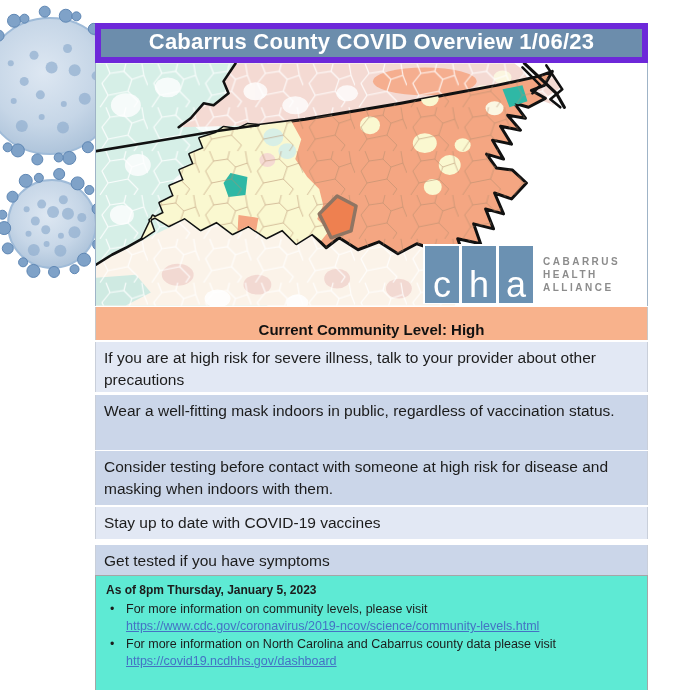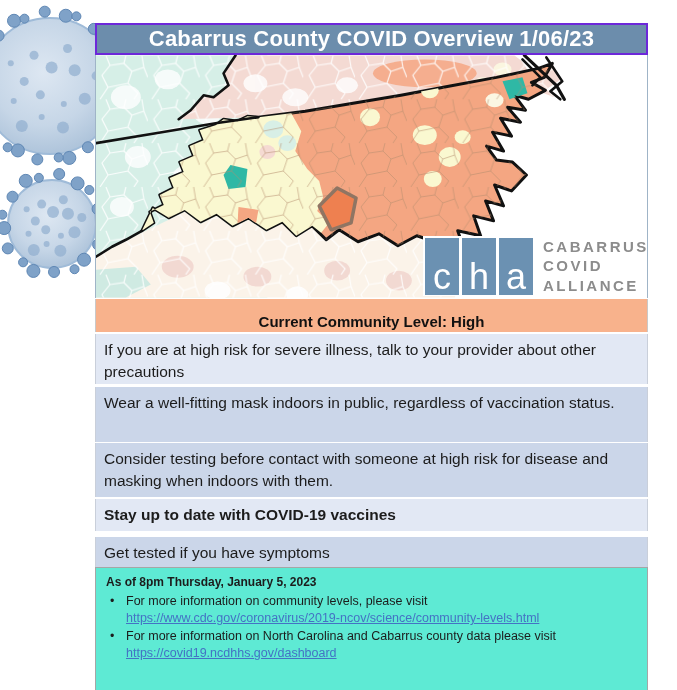--- a/index.html
+++ b/index.html
@@ -9,23 +9,23 @@
     font-family:"Liberation Sans","DejaVu Sans",sans-serif;
     -webkit-font-smoothing:antialiased;
   }
   .virus{position:absolute;z-index:0;}
   #virus-big{left:-30px;top:0px;}
   #virus-small{left:-6px;top:166px;}
 
   .card{position:absolute;left:95px;top:23px;width:553px;z-index:2;}
 
   .title-bar{
-    height:32px;background:var(--title-bg,#6C8DAC);
-    border:2px solid #6d28d9;box-sizing:border-box;
-    display:flex;align-items:center;justify-content:center;
+    height:40px;background:var(--title-bg,#6C8DAC);
+    border:6px solid #6d28d9;box-sizing:border-box;
+    display:flex;justify-content:center;
   }
   .title-bar h1{
     margin:0;color:#ffffff;font-size:22px;font-weight:bold;letter-spacing:.2px;
   }
 
   .map-wrap{
     position:relative;height:243px;background:#ffffff;
     border-left:1px solid #9FB4C7;border-right:1px solid #9FB4C7;
     box-sizing:border-box;overflow:hidden;
   }
@@ -35,41 +35,41 @@
     position:absolute;right:8px;bottom:2px;width:212px;height:60px;
     background:#ffffff;display:flex;align-items:center;gap:10px;padding:0 2px;
   }
   .cha-tiles{display:flex;gap:3px;}
   .cha-tile{
     width:34px;height:57px;background:var(--logo-blue,#6B91B2);
     display:flex;align-items:flex-end;justify-content:center;
     color:#ffffff;font-size:36px;line-height:.95;font-weight:400;
   }
   .cha-name{
-    color:var(--logo-gray,#8C8C8C);font-size:15px;font-weight:bold;
+    color:var(--logo-gray,#8C8C8C);font-size:10px;font-weight:bold;
     letter-spacing:2.5px;line-height:1.3;
   }
 
   .level-banner{
     margin-top:1px;height:33px;background:var(--banner-bg,#F8B28C);
     display:flex;align-items:center;justify-content:center;
     border-left:1px solid #C9C9C9;border-right:1px solid #C9C9C9;box-sizing:border-box;
   }
   .level-banner span{font-size:15px;font-weight:bold;color:#111;margin-top:12px;}
 
   .rec-row{
     box-sizing:border-box;padding:5px 8px;font-size:15.5px;color:#1c1c1c;
     line-height:22px;border-left:1px solid #C9CFDA;border-right:1px solid #C9CFDA;
   }
   .rec-row.shade-dark{background:var(--row-dark,#CBD6E9);}
   .rec-row.shade-light{background:var(--row-light,#E2E8F4);}
   .r1{margin-top:3px;height:55px;}
   .r2{margin-top:2px;height:50px;}
   .r3{margin-top:1px;height:54px;}
-  .r4{margin-top:2px;height:32px;font-weight:bold;}
+  .r4{margin-top:2px;height:32px;}
   .r5{margin-top:6px;height:30px;}
 
   .footer-box{
     height:126px;box-sizing:border-box;
     border:1px solid #A6A6A6;background:#5eead4;
     padding:7px 10px 0 10px;font-size:12.5px;color:#1c1c1c;
   }
   .footer-asof{font-weight:bold;font-size:12px;margin:0 0 4px 0;}
   .footer-list{margin:0;padding:0;list-style:none;}
   .footer-list li{
@@ -270,21 +270,21 @@
     </svg>
 
     <div class="cha-logo">
       <div class="cha-tiles">
         <div class="cha-tile">c</div>
         <div class="cha-tile">h</div>
         <div class="cha-tile">a</div>
       </div>
       <div class="cha-name">
         <div>CABARRUS</div>
-        <div>COVID</div>
+        <div>HEALTH</div>
         <div>ALLIANCE</div>
       </div>
     </div>
   </div>
 
   <div class="level-banner">
     <span>Current Community Level: High</span>
   </div>
 
   <div class="rec-row shade-light r2">If you are at high risk for severe illness, talk to your provider about other precautions</div>

